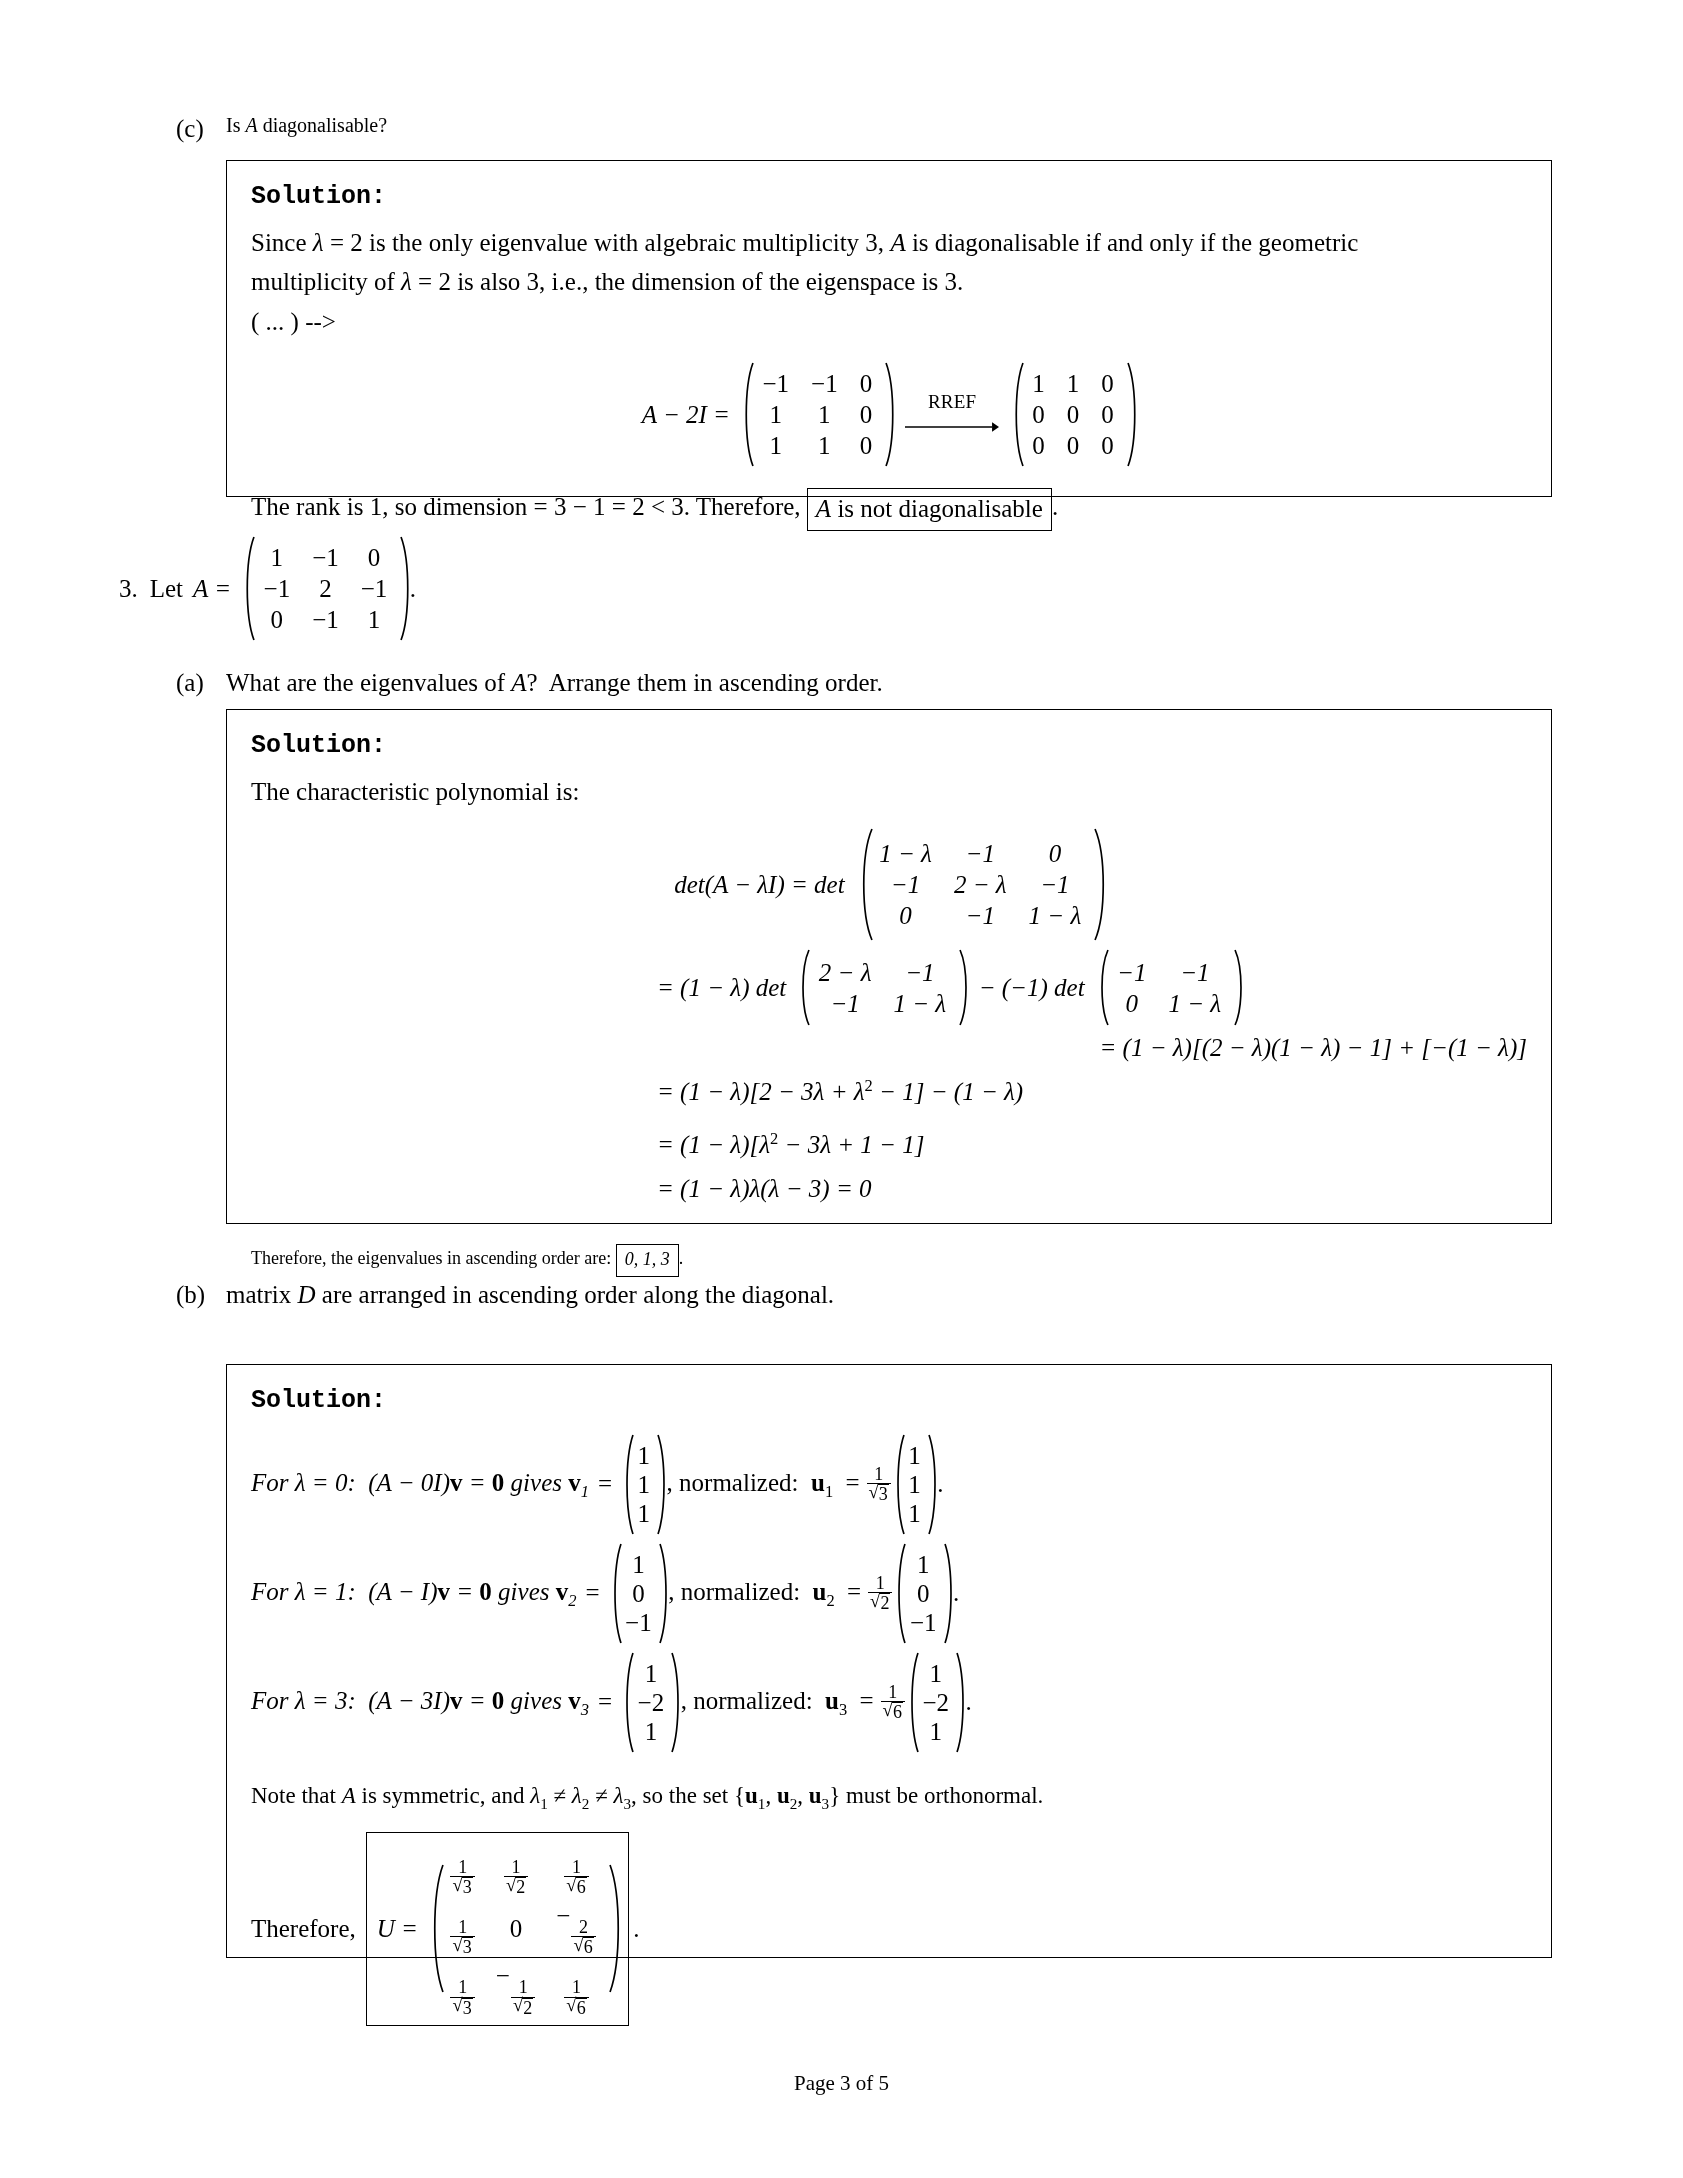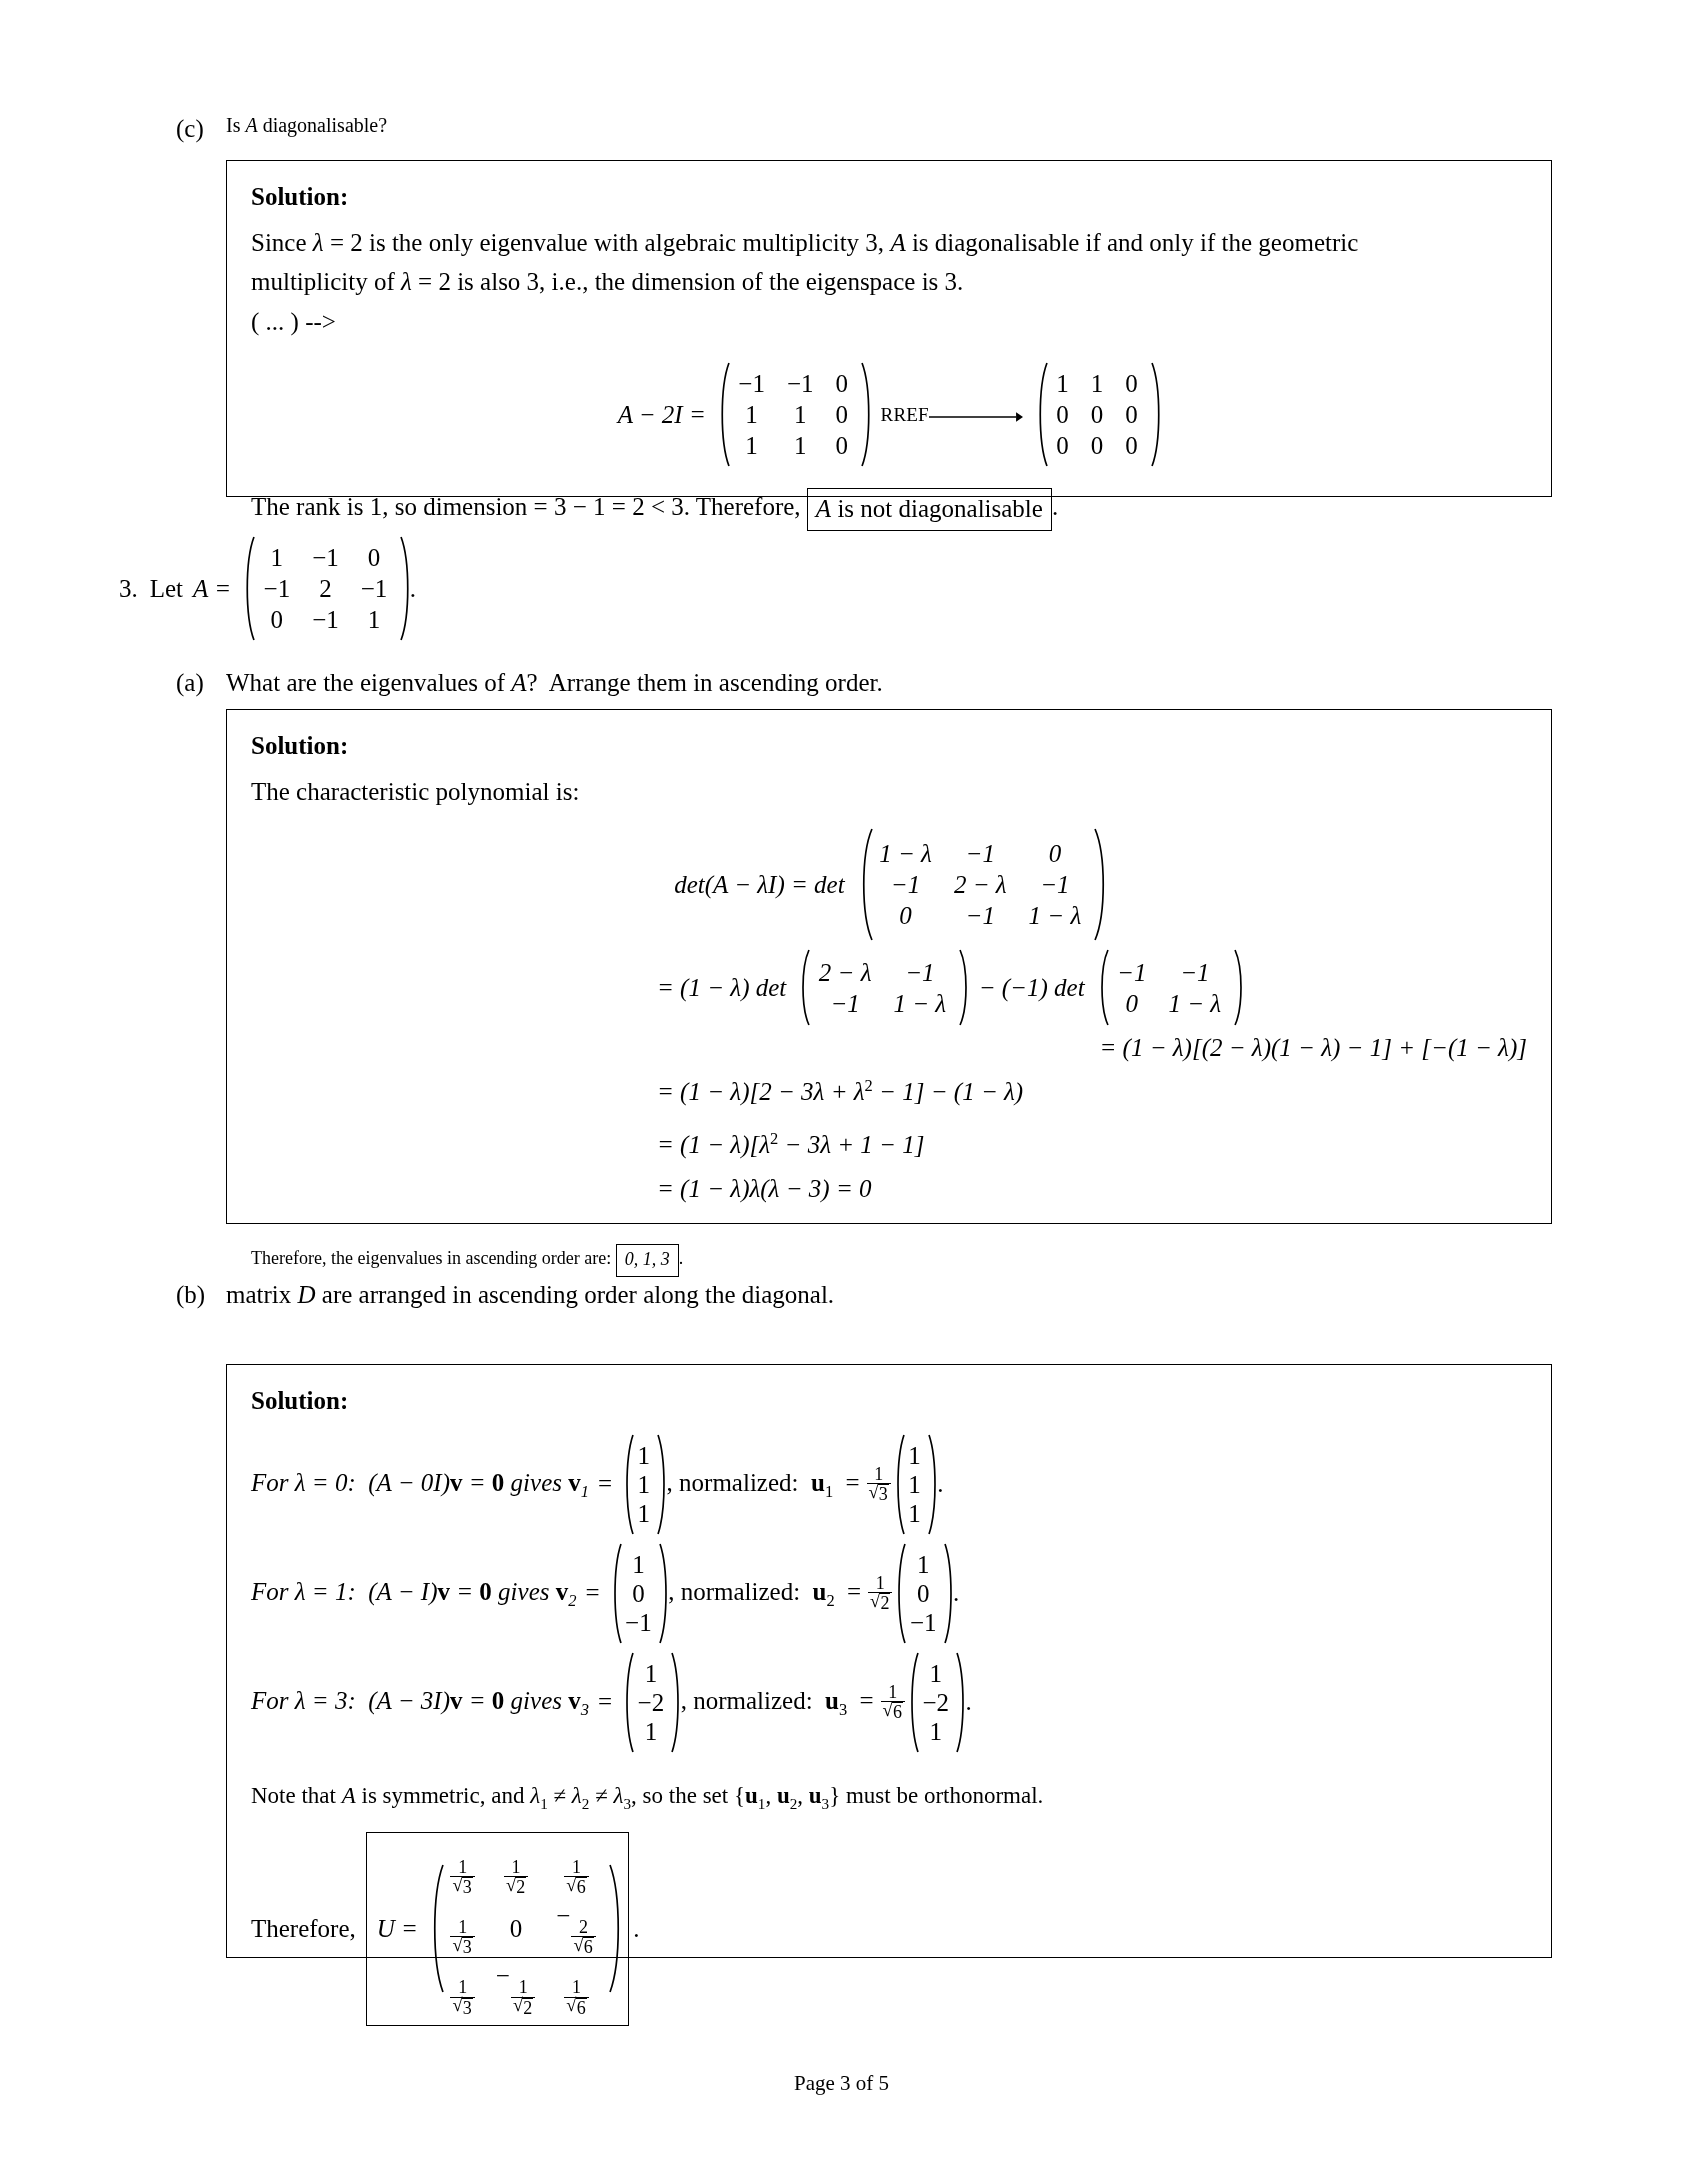--- a/index.html
+++ b/index.html
@@ -76,37 +76,37 @@
     padding:2px 8px 3px 8px;
     vertical-align:middle;
   }
 
   
   .solbox {
     border:1.2px solid #000;
     box-sizing:border-box;
   }
   .solbox-inner { padding:18px 24px 20px 24px; }
-  .sol-title { font-weight:bold; margin:0 0 10px 0; }
+  .sol-title { font-weight:bold; margin:0 0 10px 0;font-family:Liberation Mono, monospace; }
   .sol-para { margin:0 0 4px 0; }
 
   
   .item { position:relative; }
   .item-label { position:absolute; }
 
   .footer {
     position:absolute;
     left:0; right:0;
     text-align:center;
     font-size:21px;
   }
 
   .arrowlab {
     display:inline-flex;
-    flex-direction:row;
+    flex-direction:column;
     align-items:center;
     vertical-align:middle;
     margin:0 10px;
     line-height:1;
   }
   .arrowlab .lab { font-size:0.76em; font-style:normal; margin-bottom:1px; letter-spacing:0.2px;}
   .arrowlab .arr { display:block; }
 </style>
 </head>
 <body>

